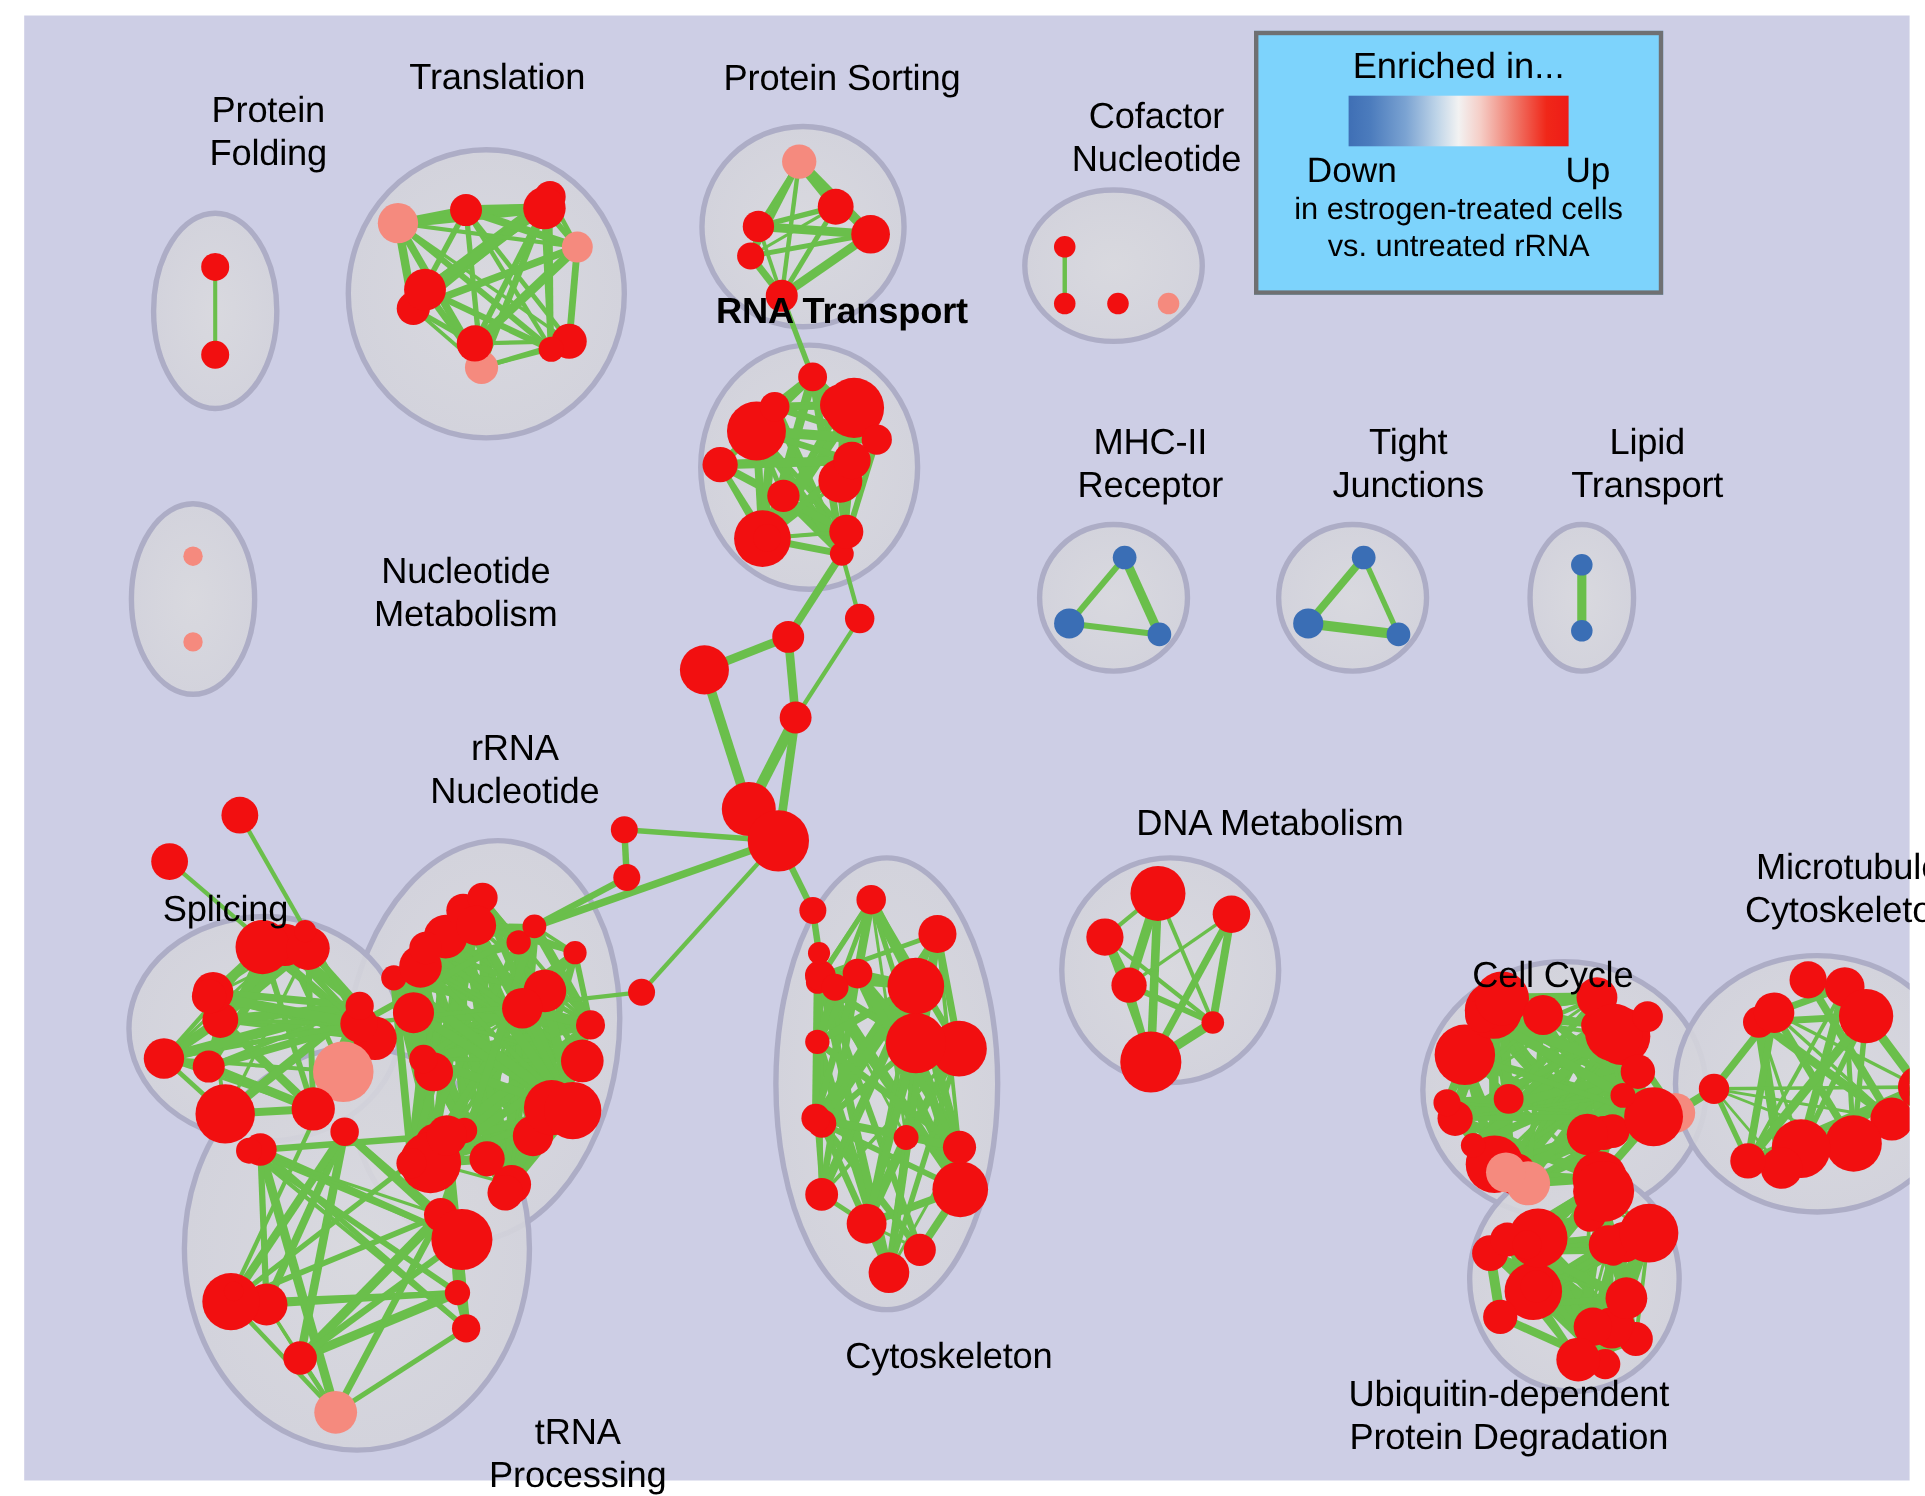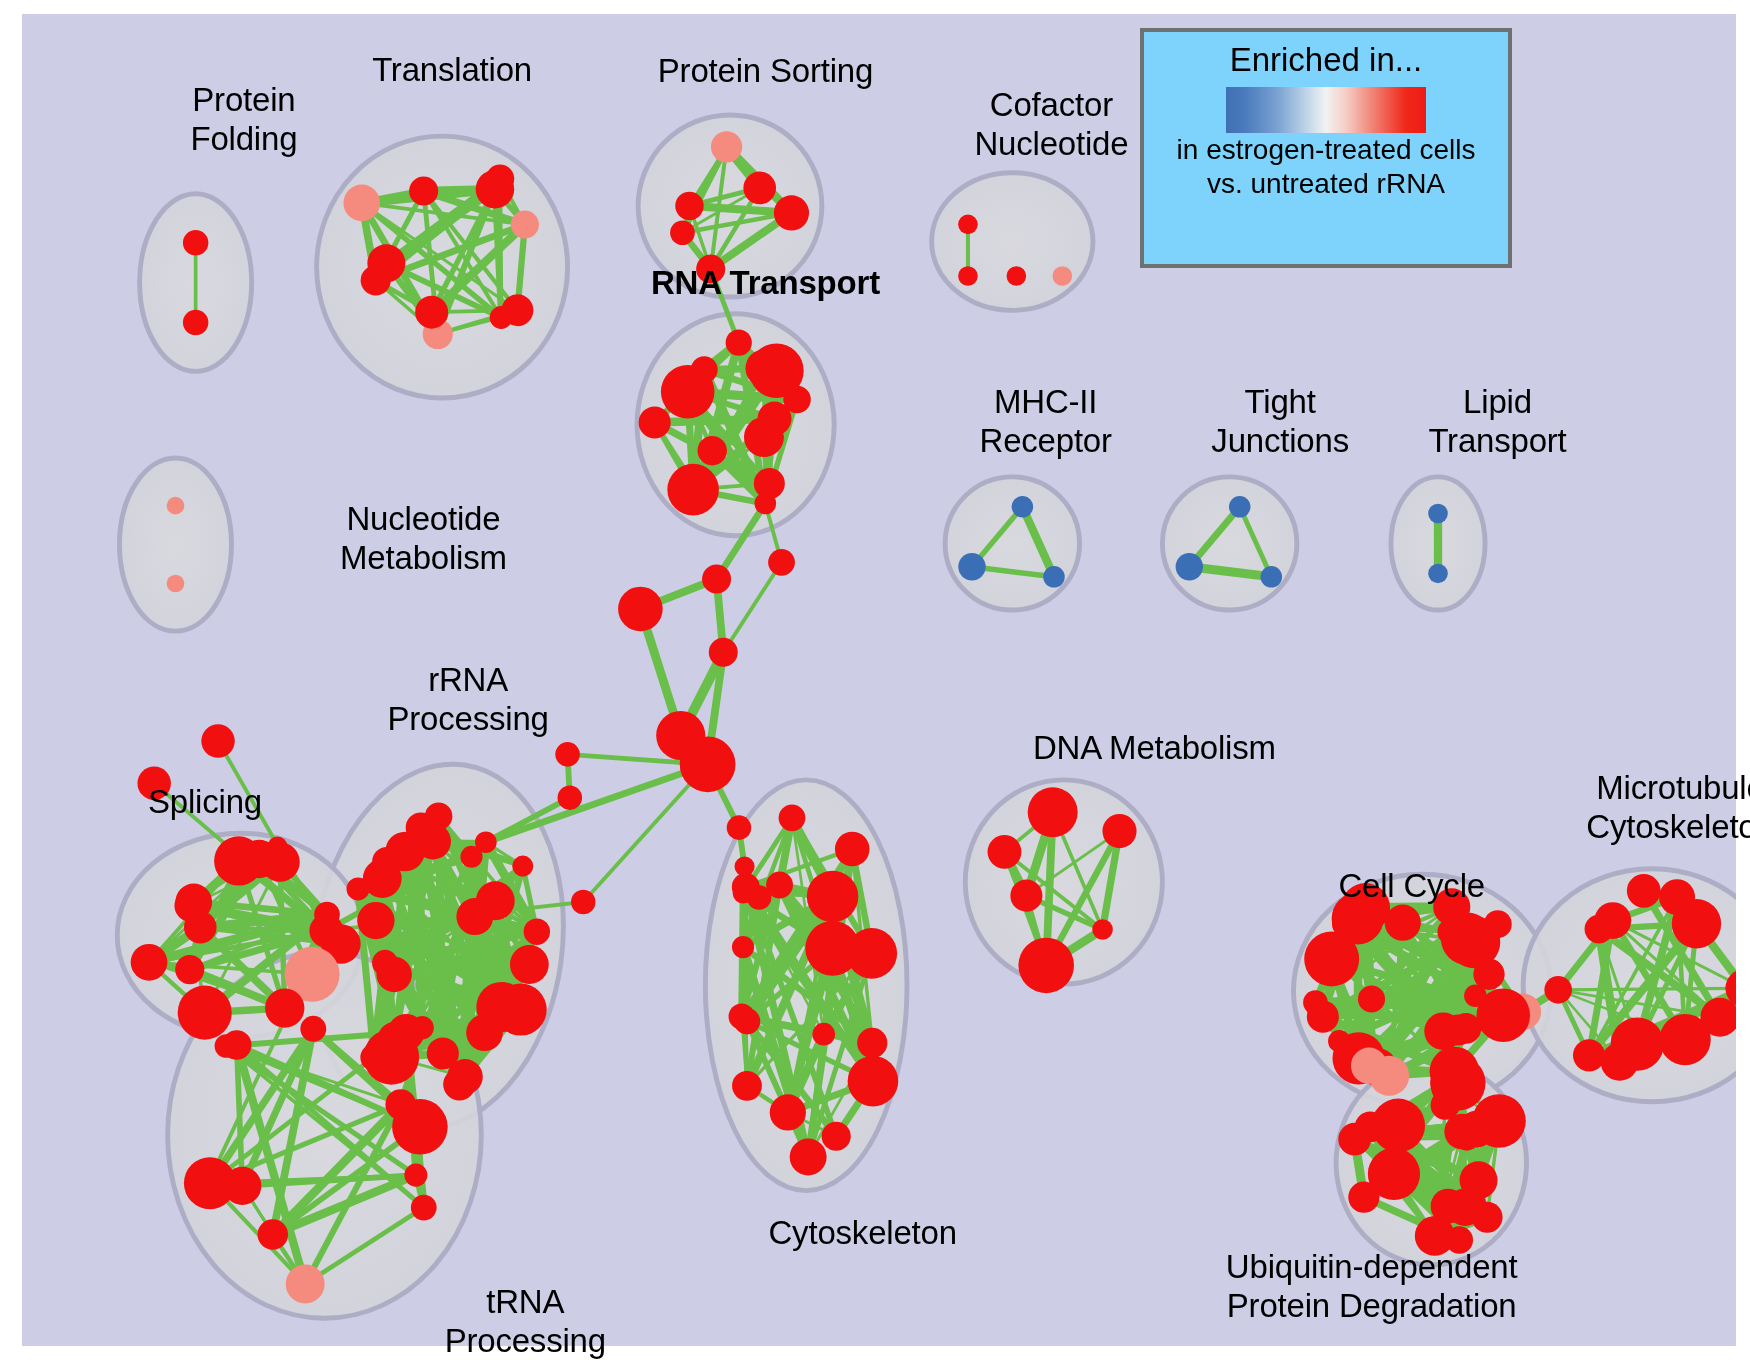--- a/index.html
+++ b/index.html
@@ -1018,33 +1018,37 @@
       <div class="cluster-label" style="left: 514.706px; top: 249.333px; width: 457.516px; font-weight: bold;">RNA Transport</div>
       <div class="cluster-label" style="left: 852.124px; top: 71.4px; width: 354.575px;">Cofactor
 Nucleotide</div>
       <div class="cluster-label" style="left: 869.281px; top: 368.333px; width: 308.824px;">MHC-II
 Receptor</div>
       <div class="cluster-label" style="left: 1115.2px; top: 368.333px; width: 285.948px;">Tight
 Junctions</div>
       <div class="cluster-label" style="left: 1332.52px; top: 368.333px; width: 285.948px;">Lipid
 Transport</div>
       <div class="cluster-label" style="left: 285.948px; top: 646px; width: 320.261px;">rRNA
-Processing</div>
-      <div class="cluster-label" style="left: 57.1895px; top: 768px; width: 251.634px;">Splicing</div>
+Nucleotide</div>
+      <div class="cluster-label" style="left: 57.1895px; top: 792px; width: 251.634px;">Splicing</div>
       <div class="cluster-label" style="left: 343.137px; top: 1254px; width: 320.261px; margin-top: 14px;">tRNA
 Processing</div>
       <div class="cluster-label" style="left: 634.804px; top: 1199.07px; width: 411.765px;">Cytoskeleton</div>
       <div class="cluster-label" style="left: 903.595px; top: 714px; width: 457.516px;">DNA Metabolism</div>
       <div class="cluster-label" style="left: 1235.29px; top: 852.267px; width: 308.824px;">Cell Cycle</div>
       <div class="cluster-label" style="left: 1452.61px; top: 753.667px; width: 411.765px;">Microtubule
 Cytoskeleton</div>
       <div class="cluster-label" style="left: 1098.04px; top: 1233.07px; width: 503.268px;">Ubiquitin-dependent
 Protein Degradation</div>
     </div>
 
   <div id="legend">
     <div class="lg-title">Enriched in...</div>
     <div class="lg-bar"></div>
+    <div class="lg-ends">
+      <span>Down</span>
+      <span>Up</span>
+    </div>
     <div class="lg-sub">in estrogen-treated cells</div>
     <div class="lg-sub">vs. untreated rRNA</div>
   </div>
 
 </div>
 
 </body></html>

